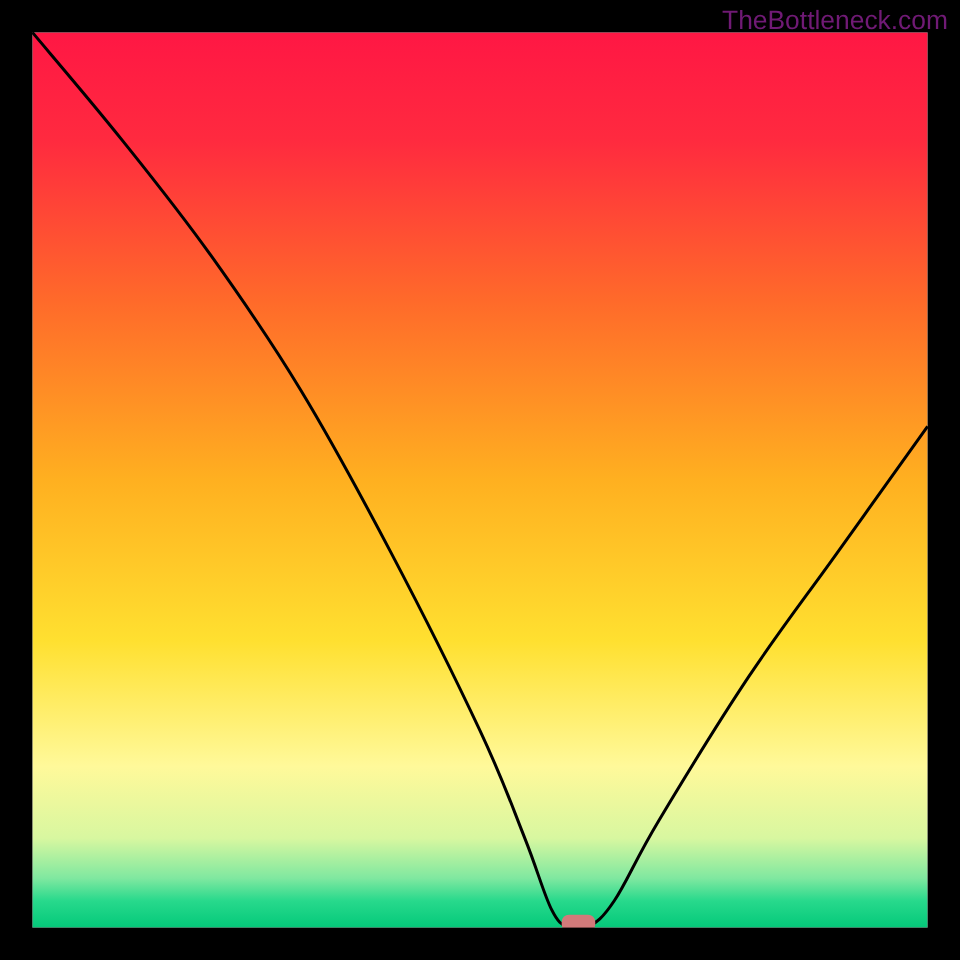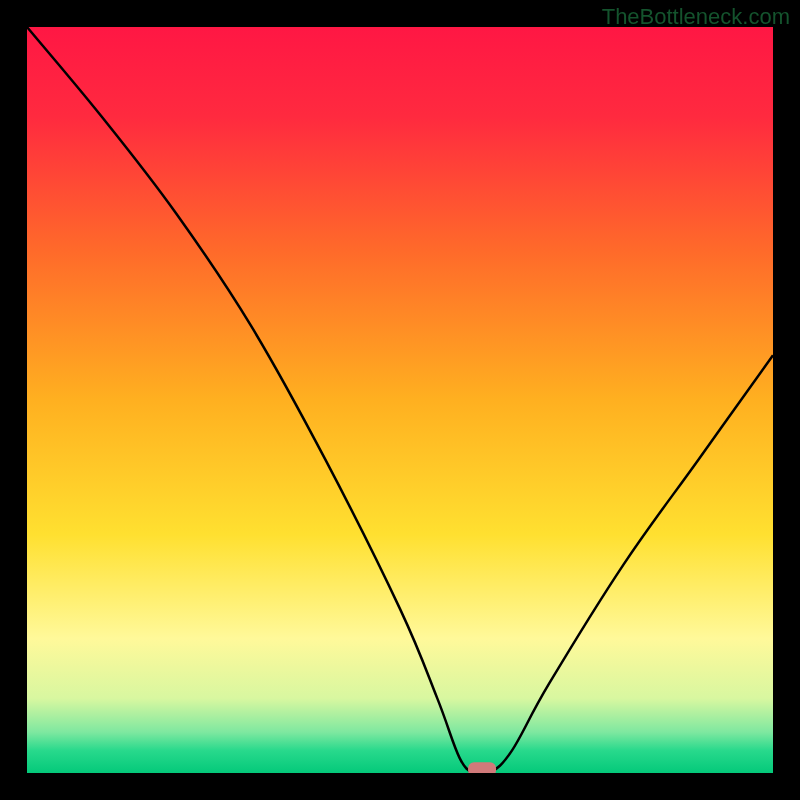--- a/index.html
+++ b/index.html
@@ -11,21 +11,21 @@
   .container {
     width: 800px;
     height: 800px;
     position: relative;
   }
   .watermark {
     position: absolute;
     top: 4px;
     right: 10px;
     font-size: 22px;
-    color: #14532d;
+    color: #701a75;
     font-weight: 500;
     z-index: 10;
   }
   svg {
     display: block;
   }
 </style>
 </head>
 <body>
 

